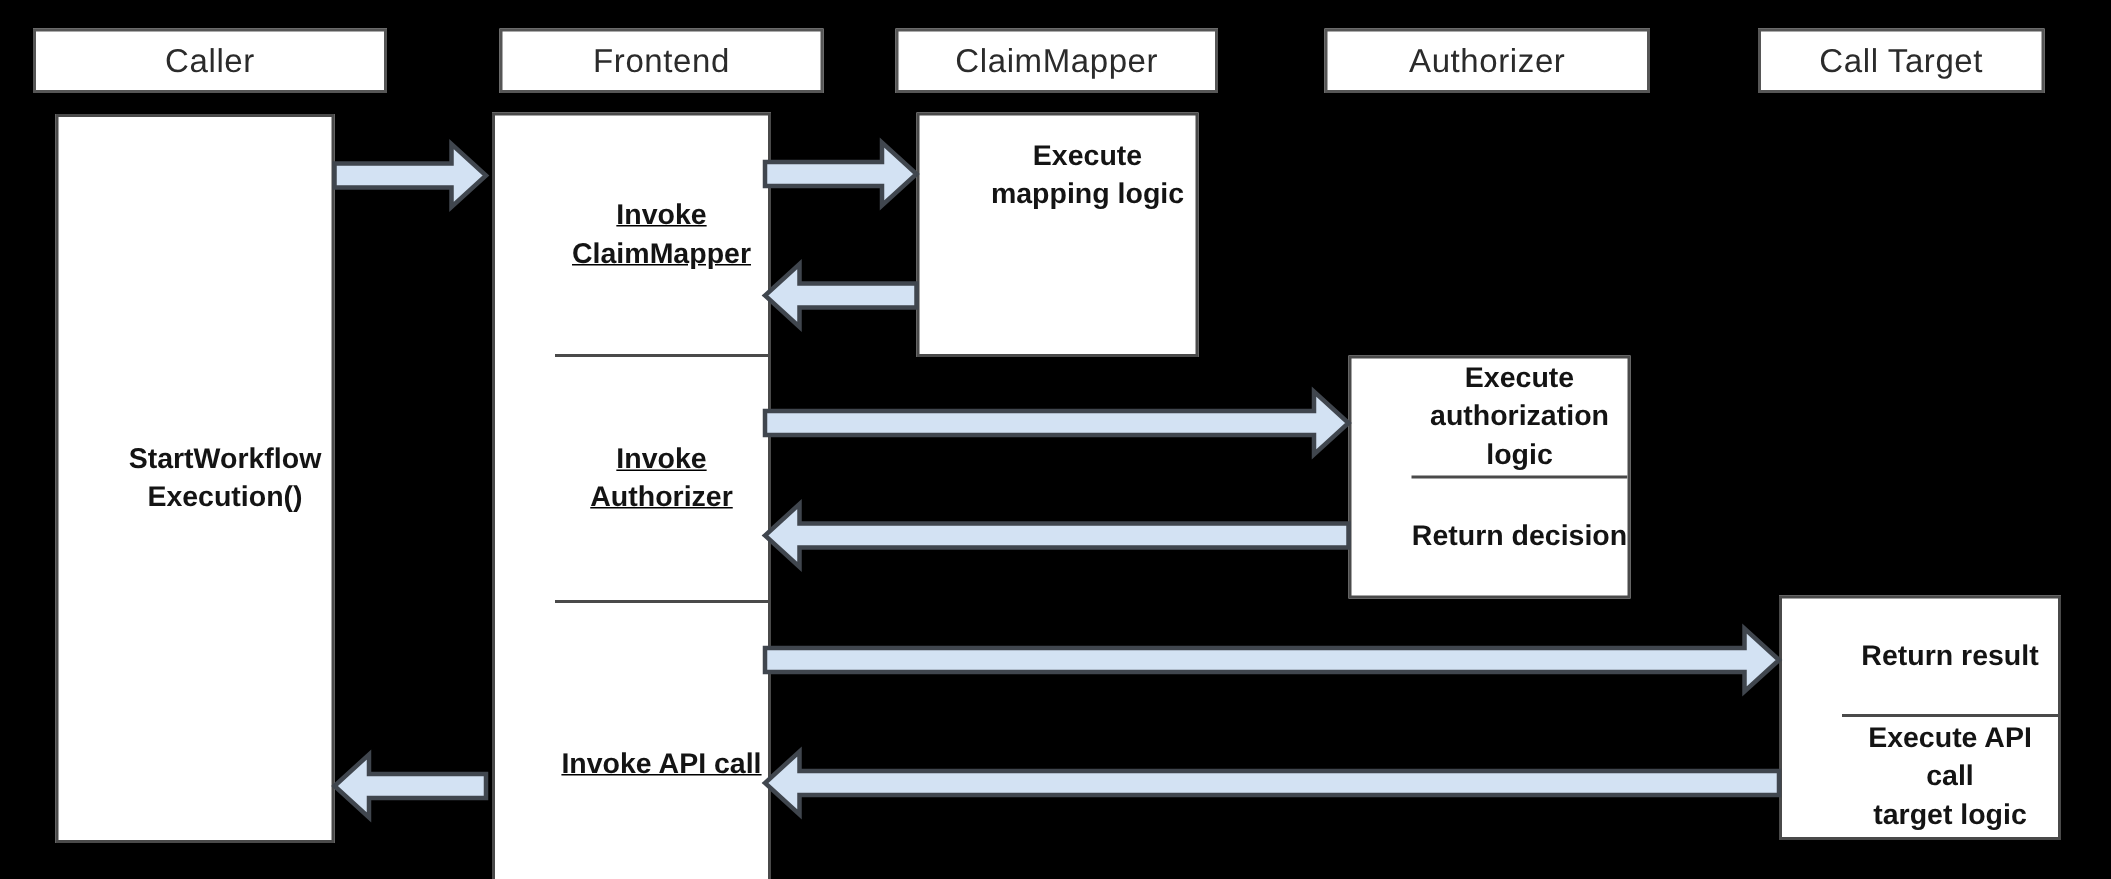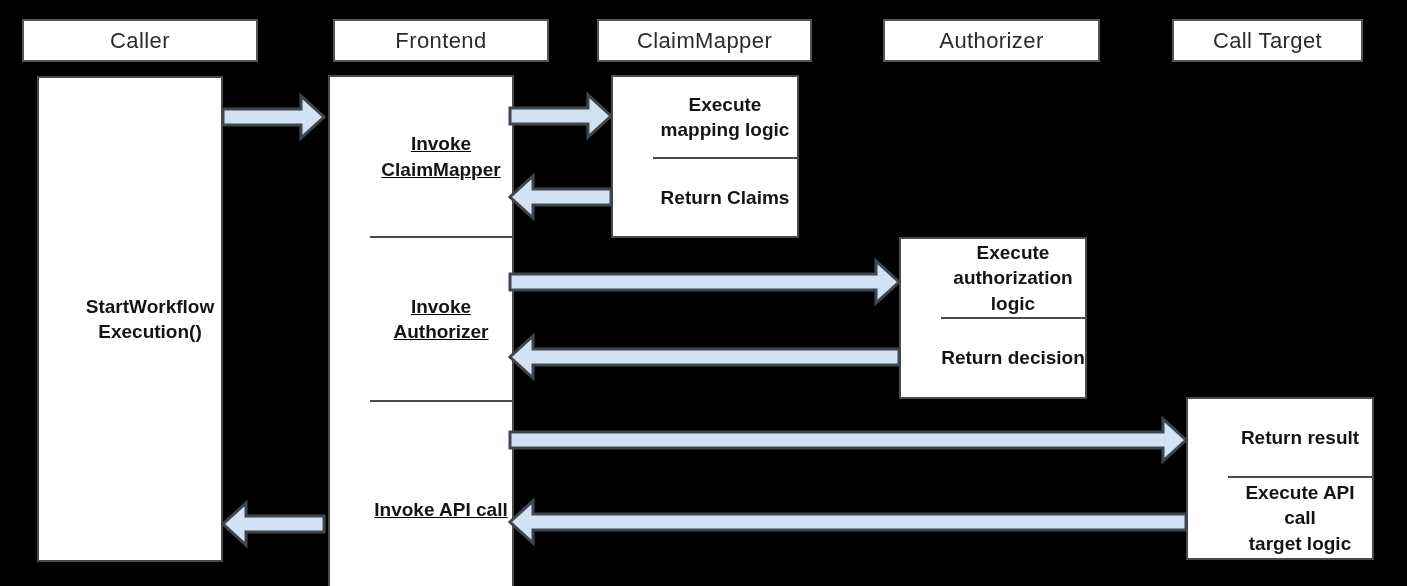--- a/index.html
+++ b/index.html
@@ -104,23 +104,20 @@
         </div>
         <div class="box-section" style="flex: 1 1 auto;">
           <span class="label">Invoke API call</span>
         </div>
       </div>
       <div class="activation-box" style="left: 611px; top: 75px; width: 188px; height: 163px; border-color: rgb(74, 74, 74);">
         <div class="box-section" style="height: 80px; flex: 0 0 auto;">
           <span class="label">Execute
 mapping logic</span>
         </div>
-        <div class="box-section" style="flex: 1 1 auto;">
-          <span class="label">Return Claims</span>
-        </div>
       </div>
       <div class="activation-box" style="left: 899px; top: 237px; width: 188px; height: 162px; border-color: rgb(74, 74, 74);">
         <div class="box-section" style="height: 78px; flex: 0 0 auto;">
           <span class="label">Execute
 authorization
 logic</span>
         </div>
         <div class="box-section" style="flex: 1 1 auto;">
           <span class="label">Return decision</span>
         </div>

